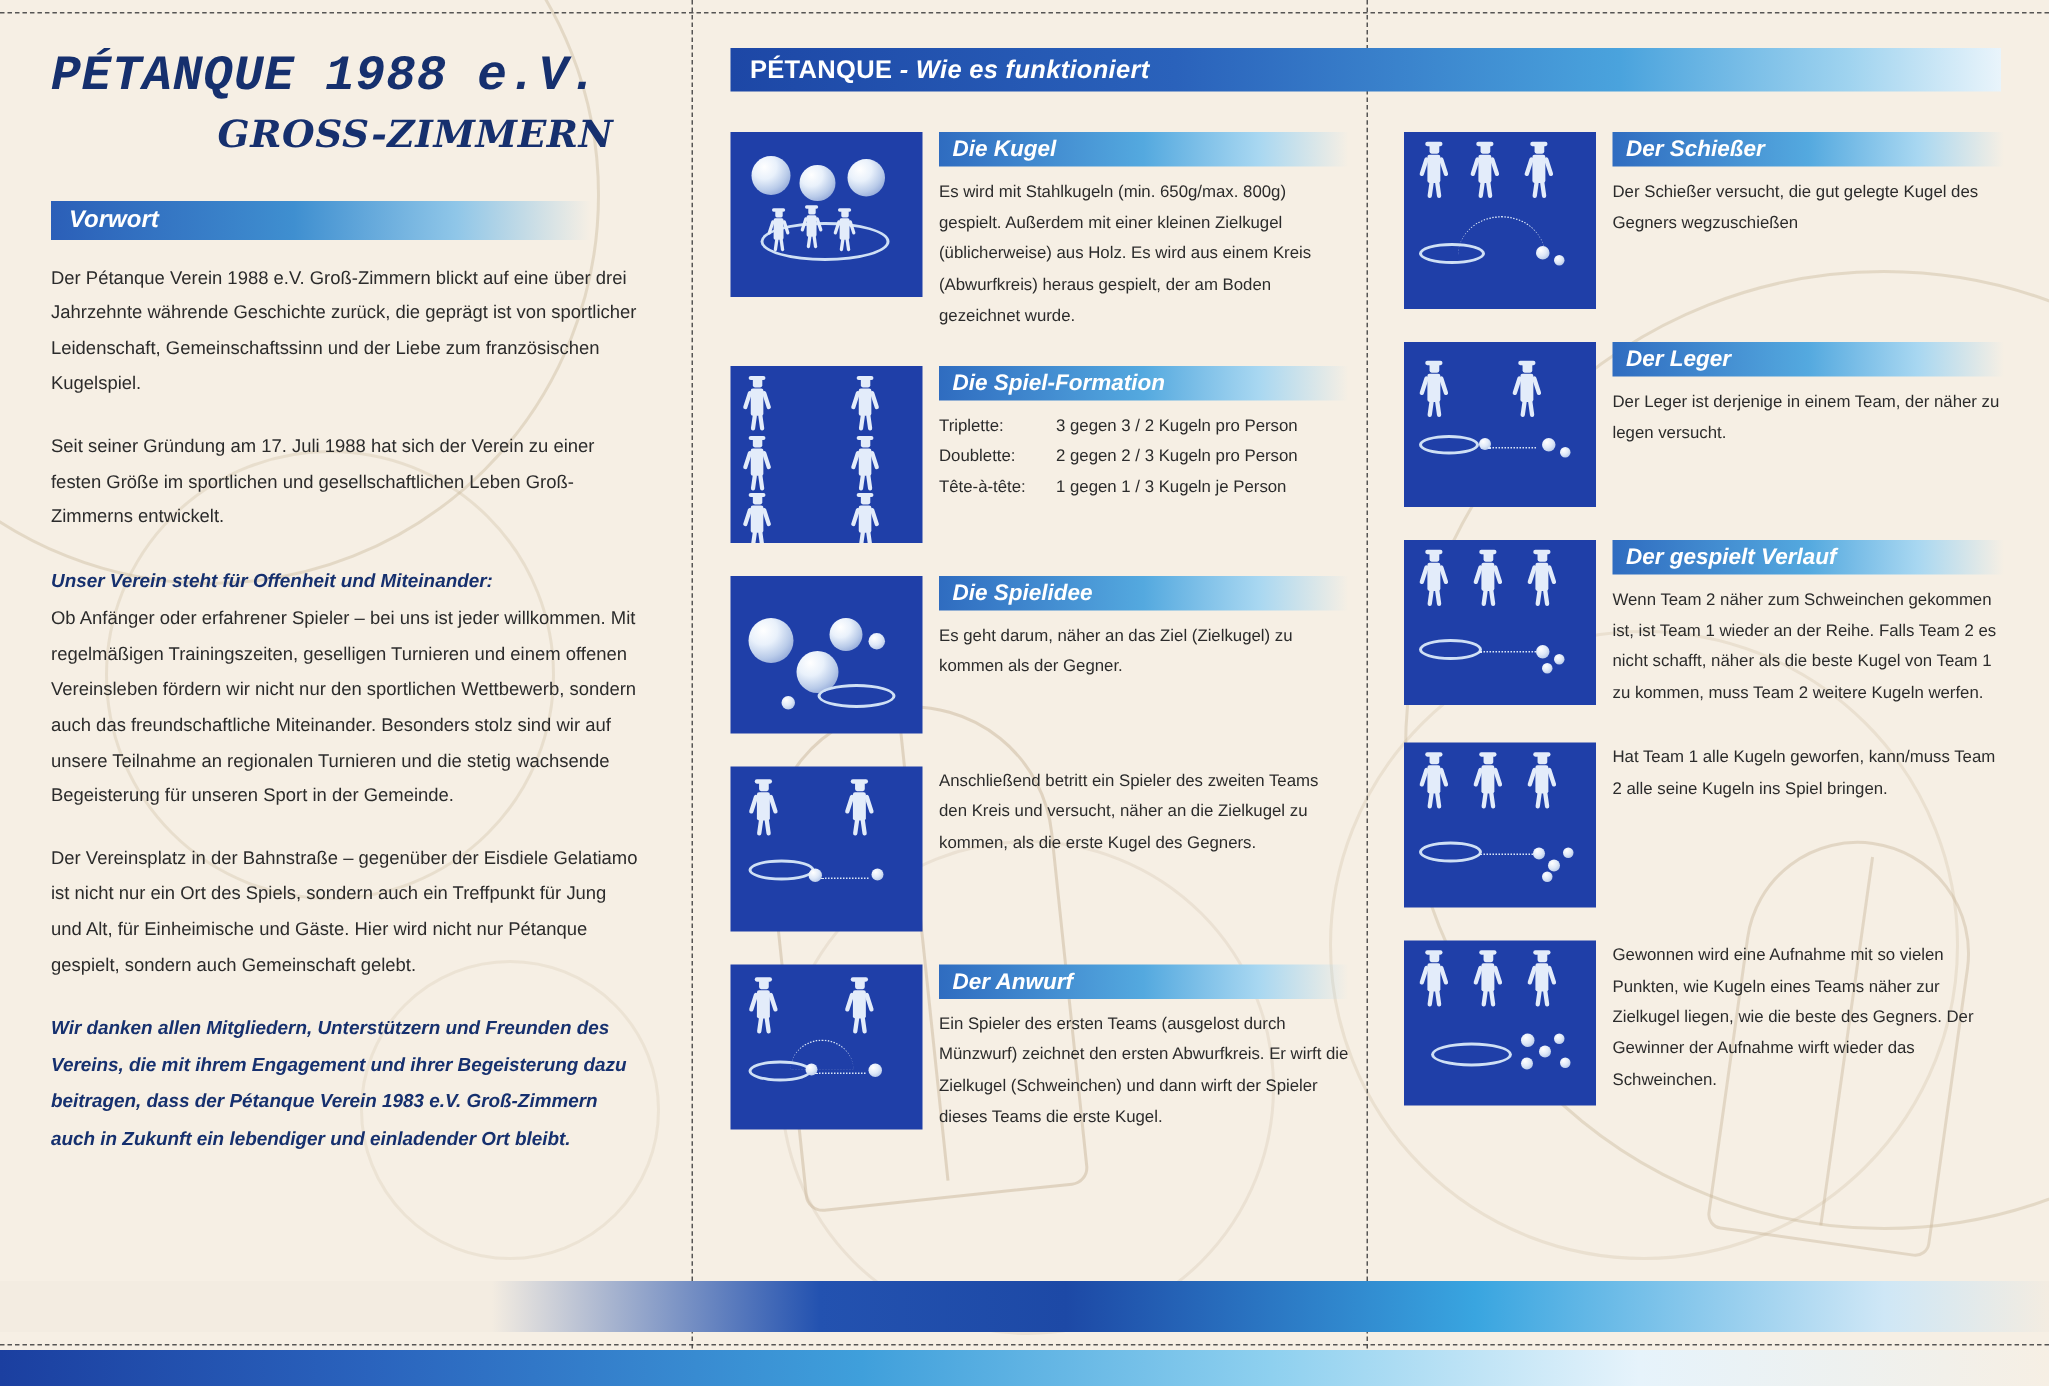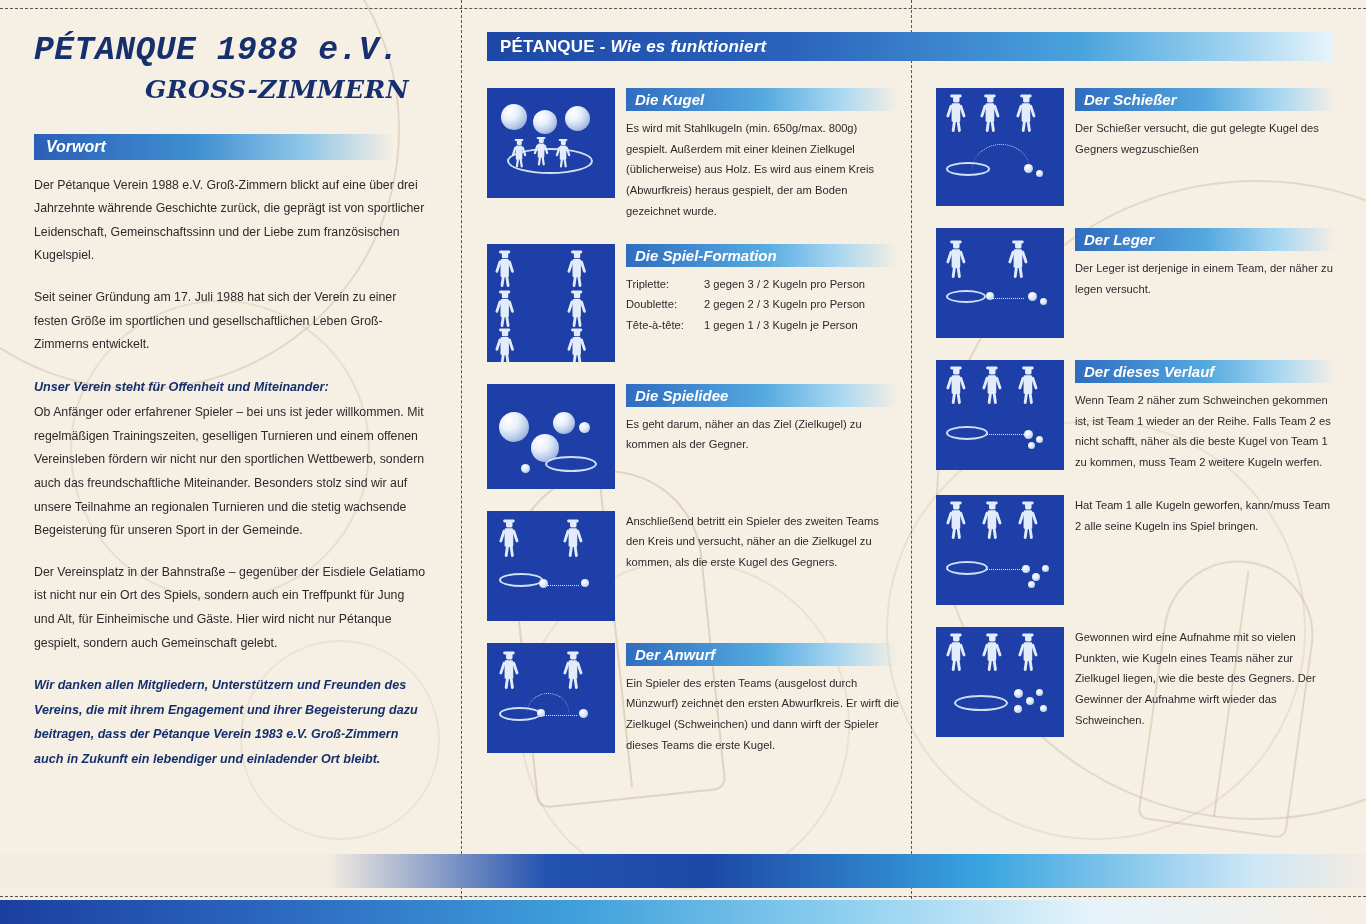--- a/index.html
+++ b/index.html
@@ -611,21 +611,21 @@
           <span class="p-hat"></span>
         </div>
       <div class="circle-ring" style="left:10px;top:66px;width:42px;height:14px;"></div>
       <div class="traj" style="left:50px;top:74px;width:40px;"></div>
       <div class="tiny-ball" style="left:88px;top:70px;width:9px;height:9px;"></div>
       <div class="tiny-ball" style="left:100px;top:76px;width:7px;height:7px;"></div>
       <div class="tiny-ball" style="left:92px;top:82px;width:7px;height:7px;"></div>
     </div>
     <div class="card-body">
       <div class="card-bar">
-        <span>Der dieses Verlauf</span>
+        <span>Der gespielt Verlauf</span>
       </div>
       <div class="card-text">Wenn Team 2 näher zum Schweinchen gekommen ist, ist Team 1 wieder an der Reihe. Falls Team 2 es nicht schafft, näher als die beste Kugel von Team 1 zu kommen, muss Team 2 weitere Kugeln werfen.</div>
     </div>
   </div>
 
   <div class="card">
     <div class="card-img h-110">
       <div class="player" style="left:12px;top:8px;transform:scale(.72)">
           <span class="p-head"></span>
           <span class="p-body"></span>

